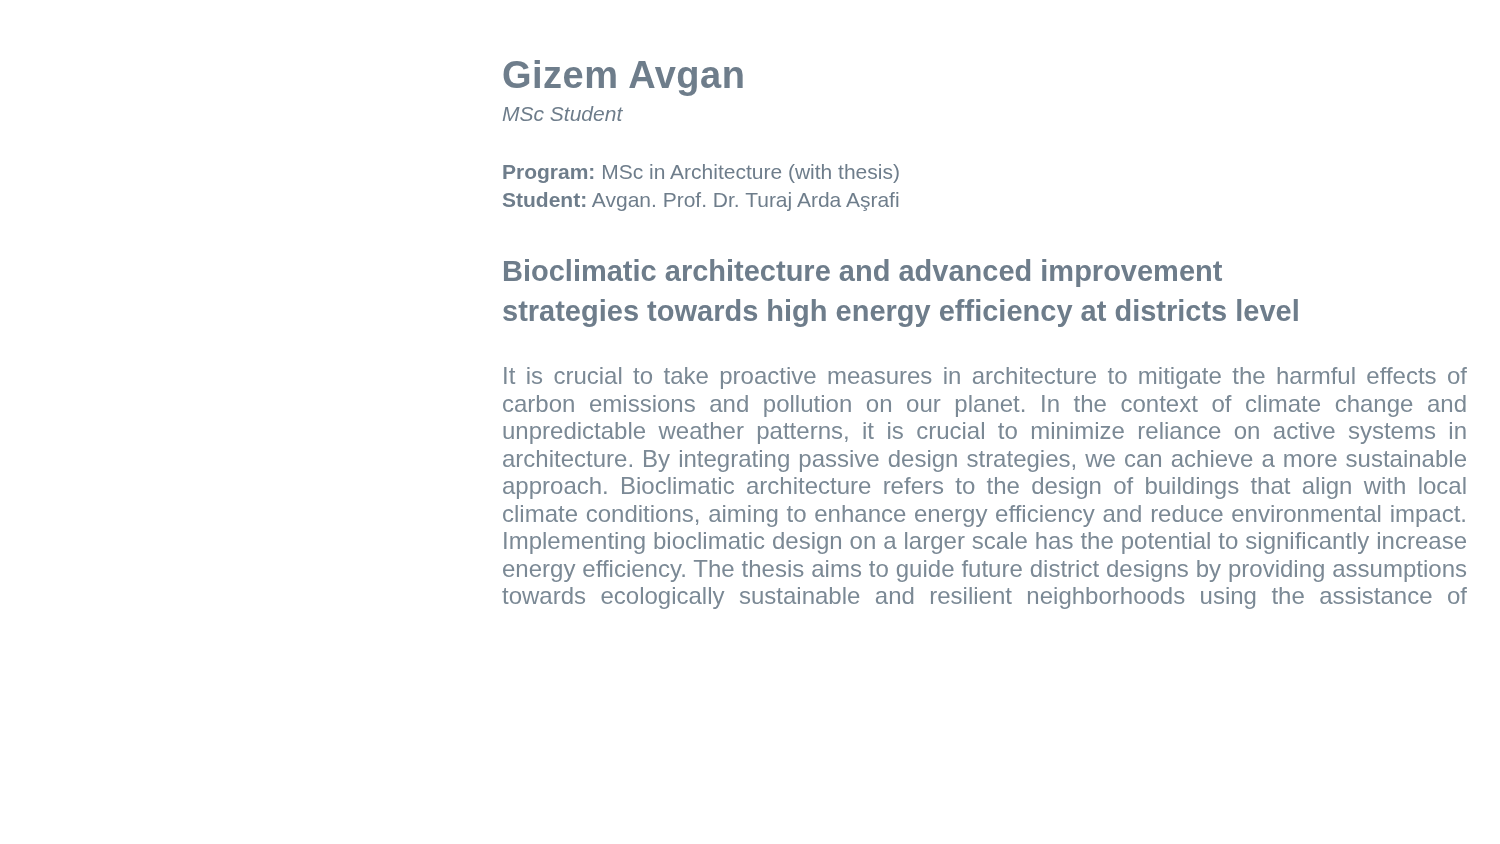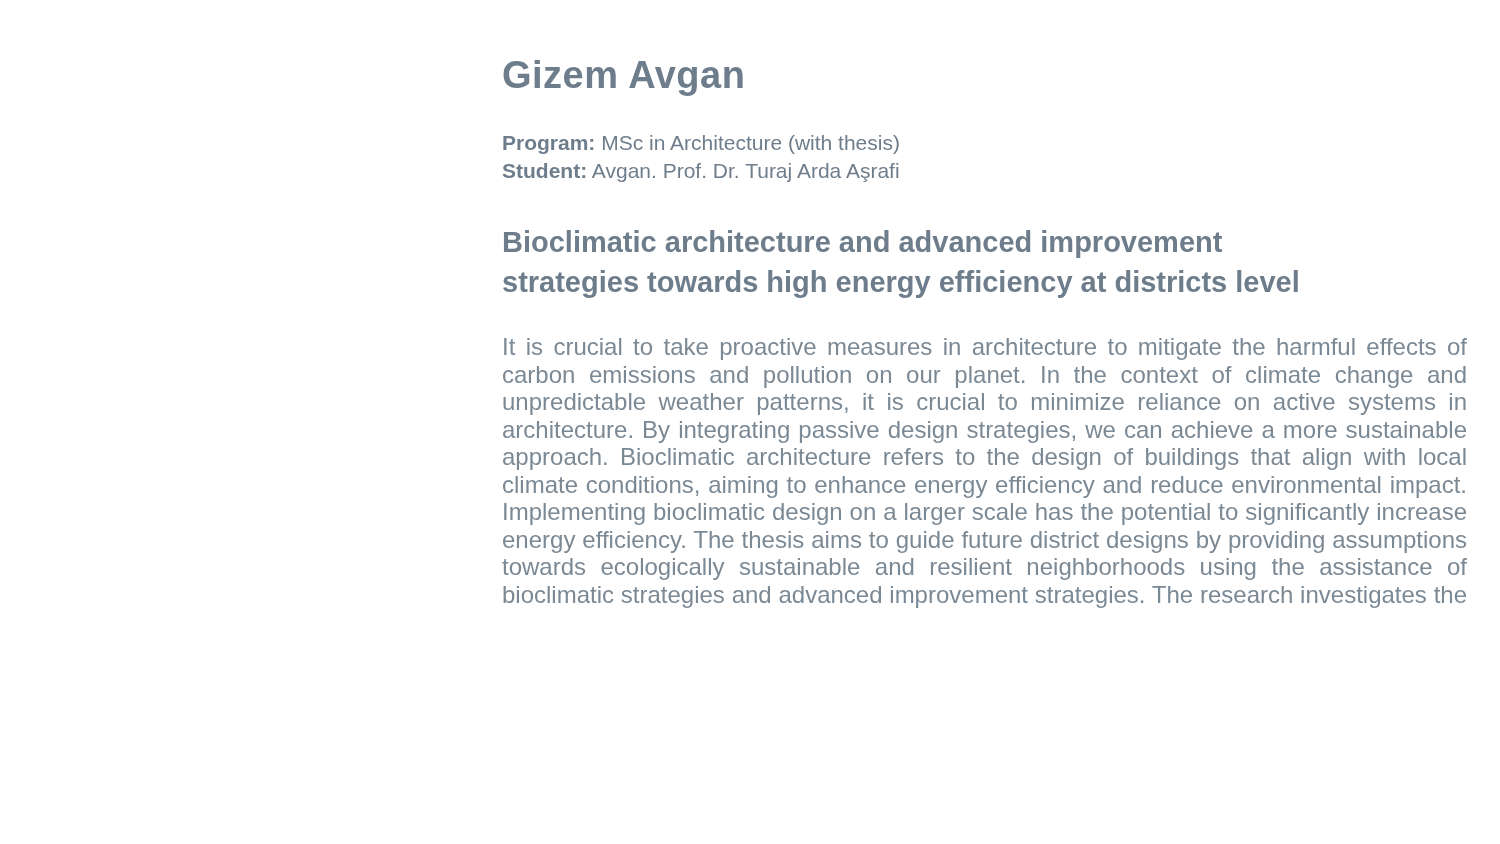--- a/index.html
+++ b/index.html
@@ -99,20 +99,21 @@
   .program-blue { color: #1d4e7c; }
 </style>
 </head>
 <body>
 
 <div class="page">
 
   <div class="content">
 
     <h1 class="student-name">Gizem Avgan</h1>
+    <div class="student-degree">MSc Student</div>
 
     <div class="meta">
       <div>
         <span class="meta-label">Program:</span>
         <span class="meta-value">MSc in Architecture (with thesis)</span>
       </div>
       <div>
         <span class="meta-label">Student:</span>
         <span class="meta-value">Avgan. Prof. Dr. Turaj Arda Aşrafi</span>
       </div>

